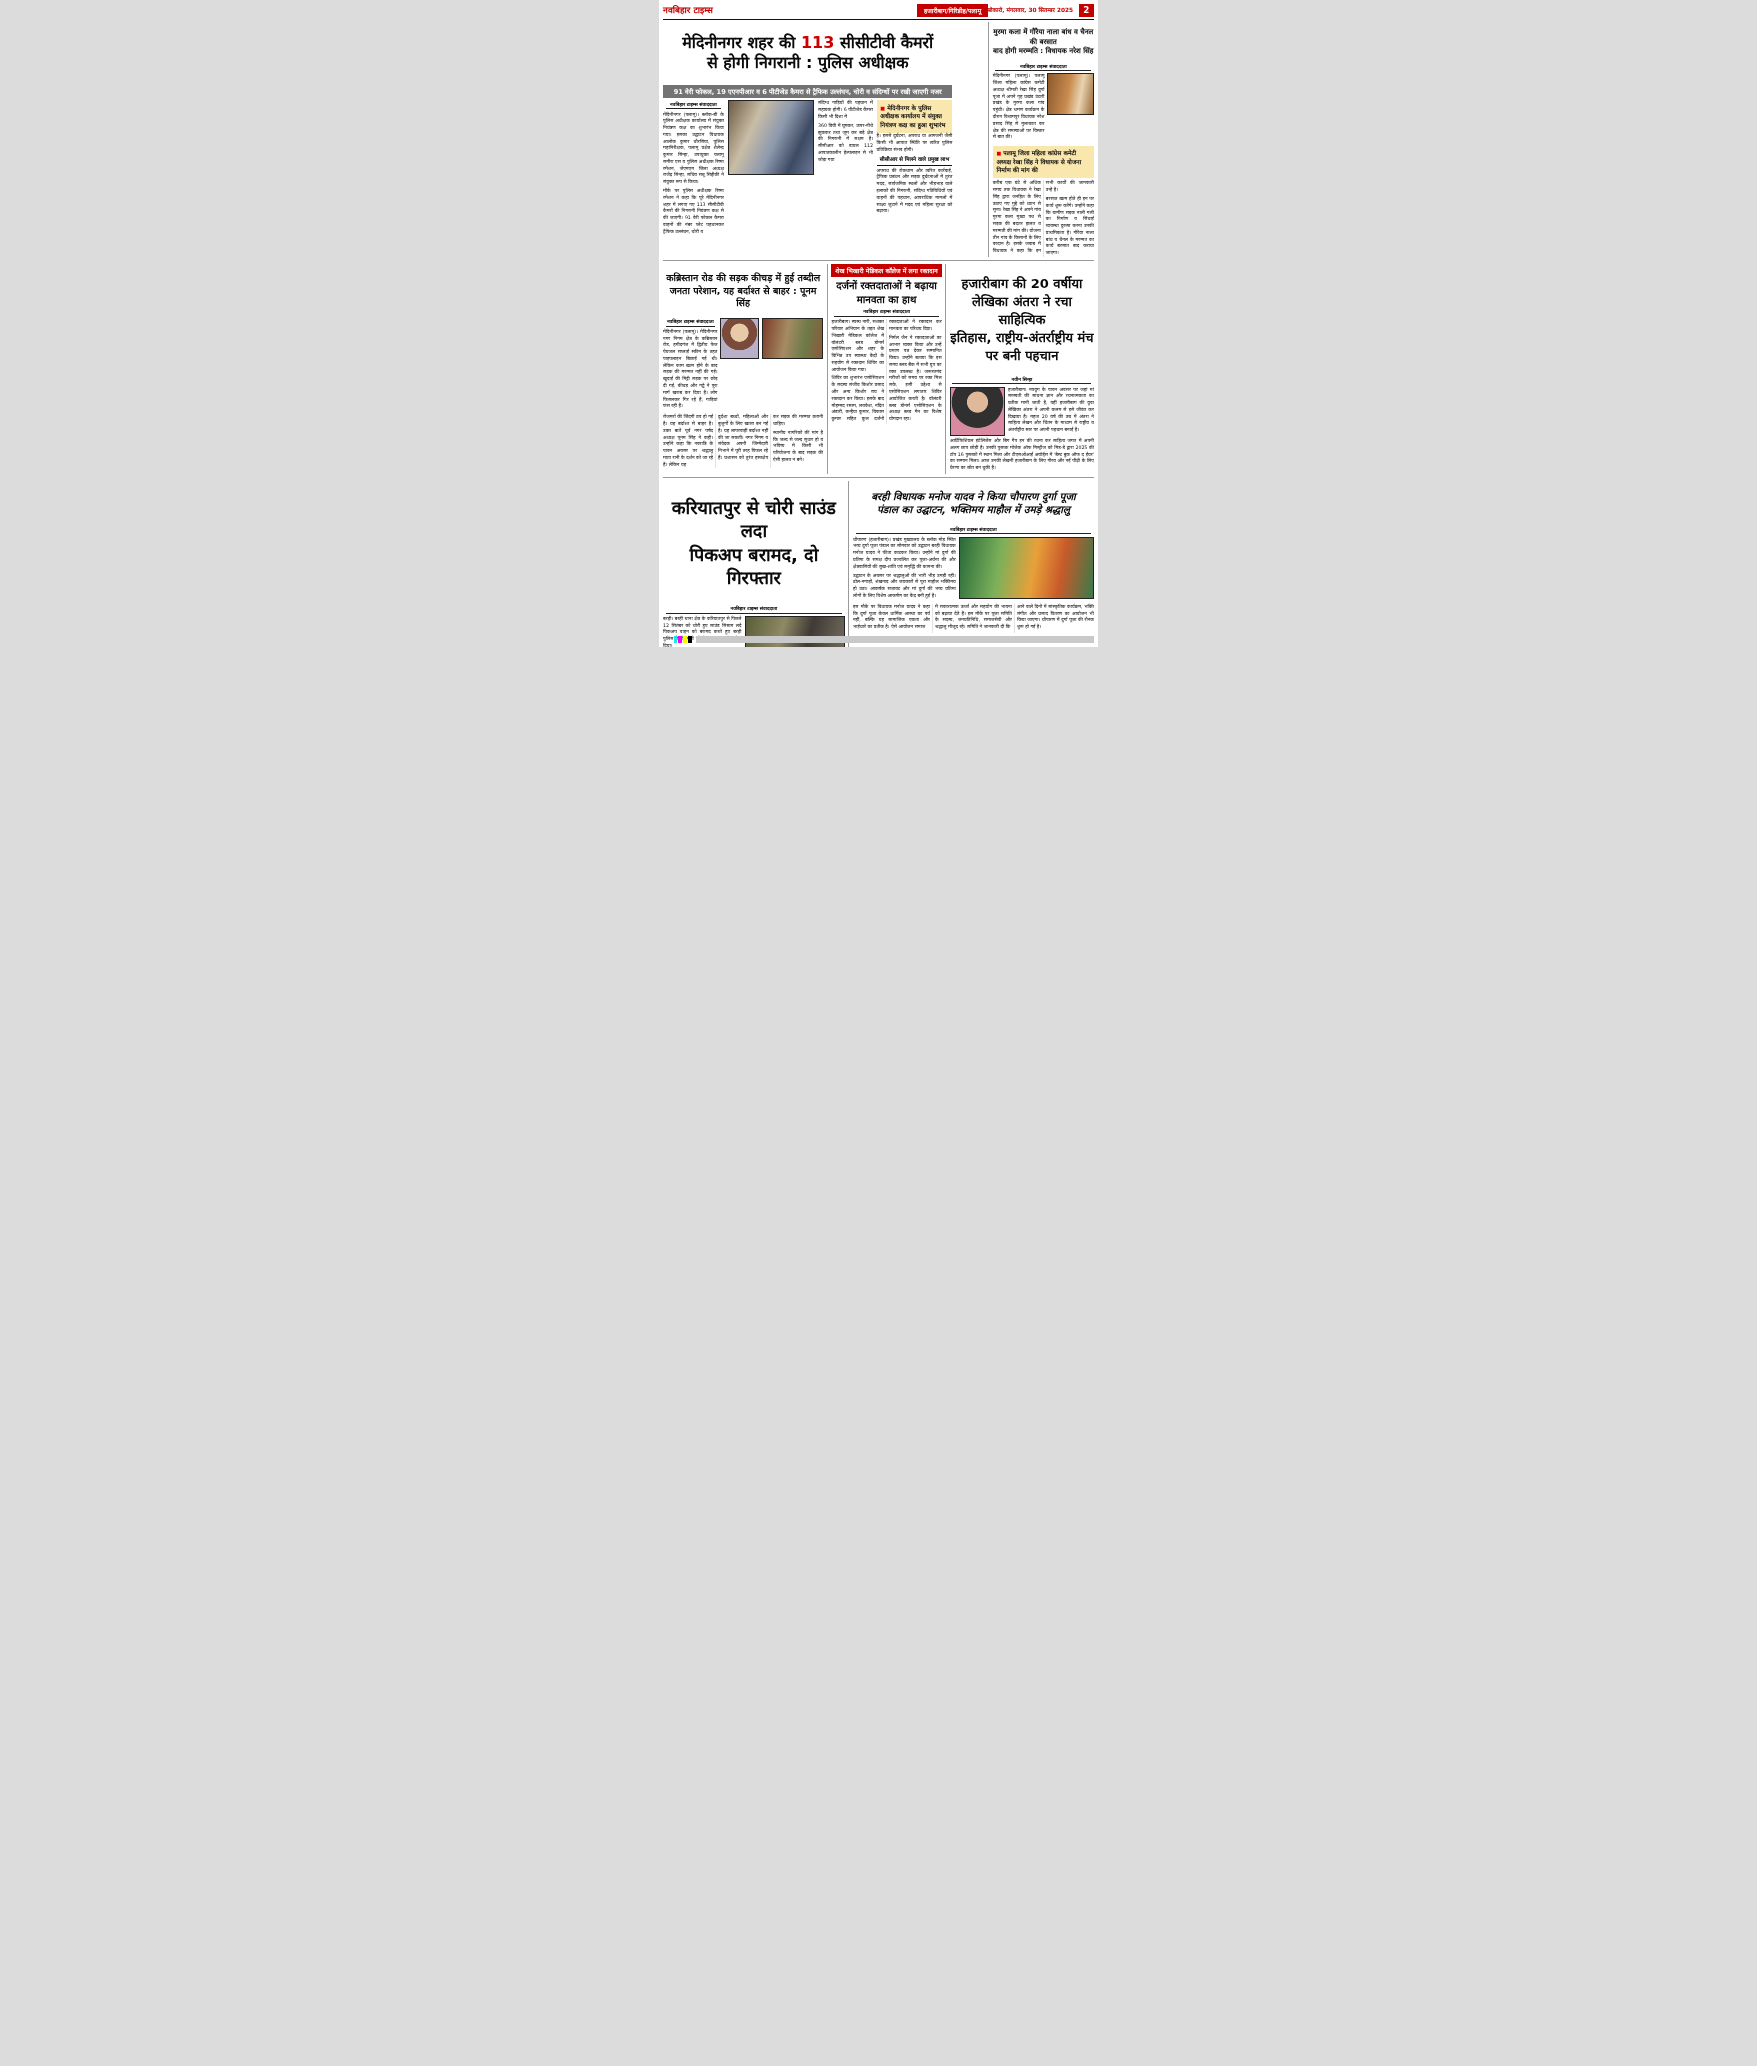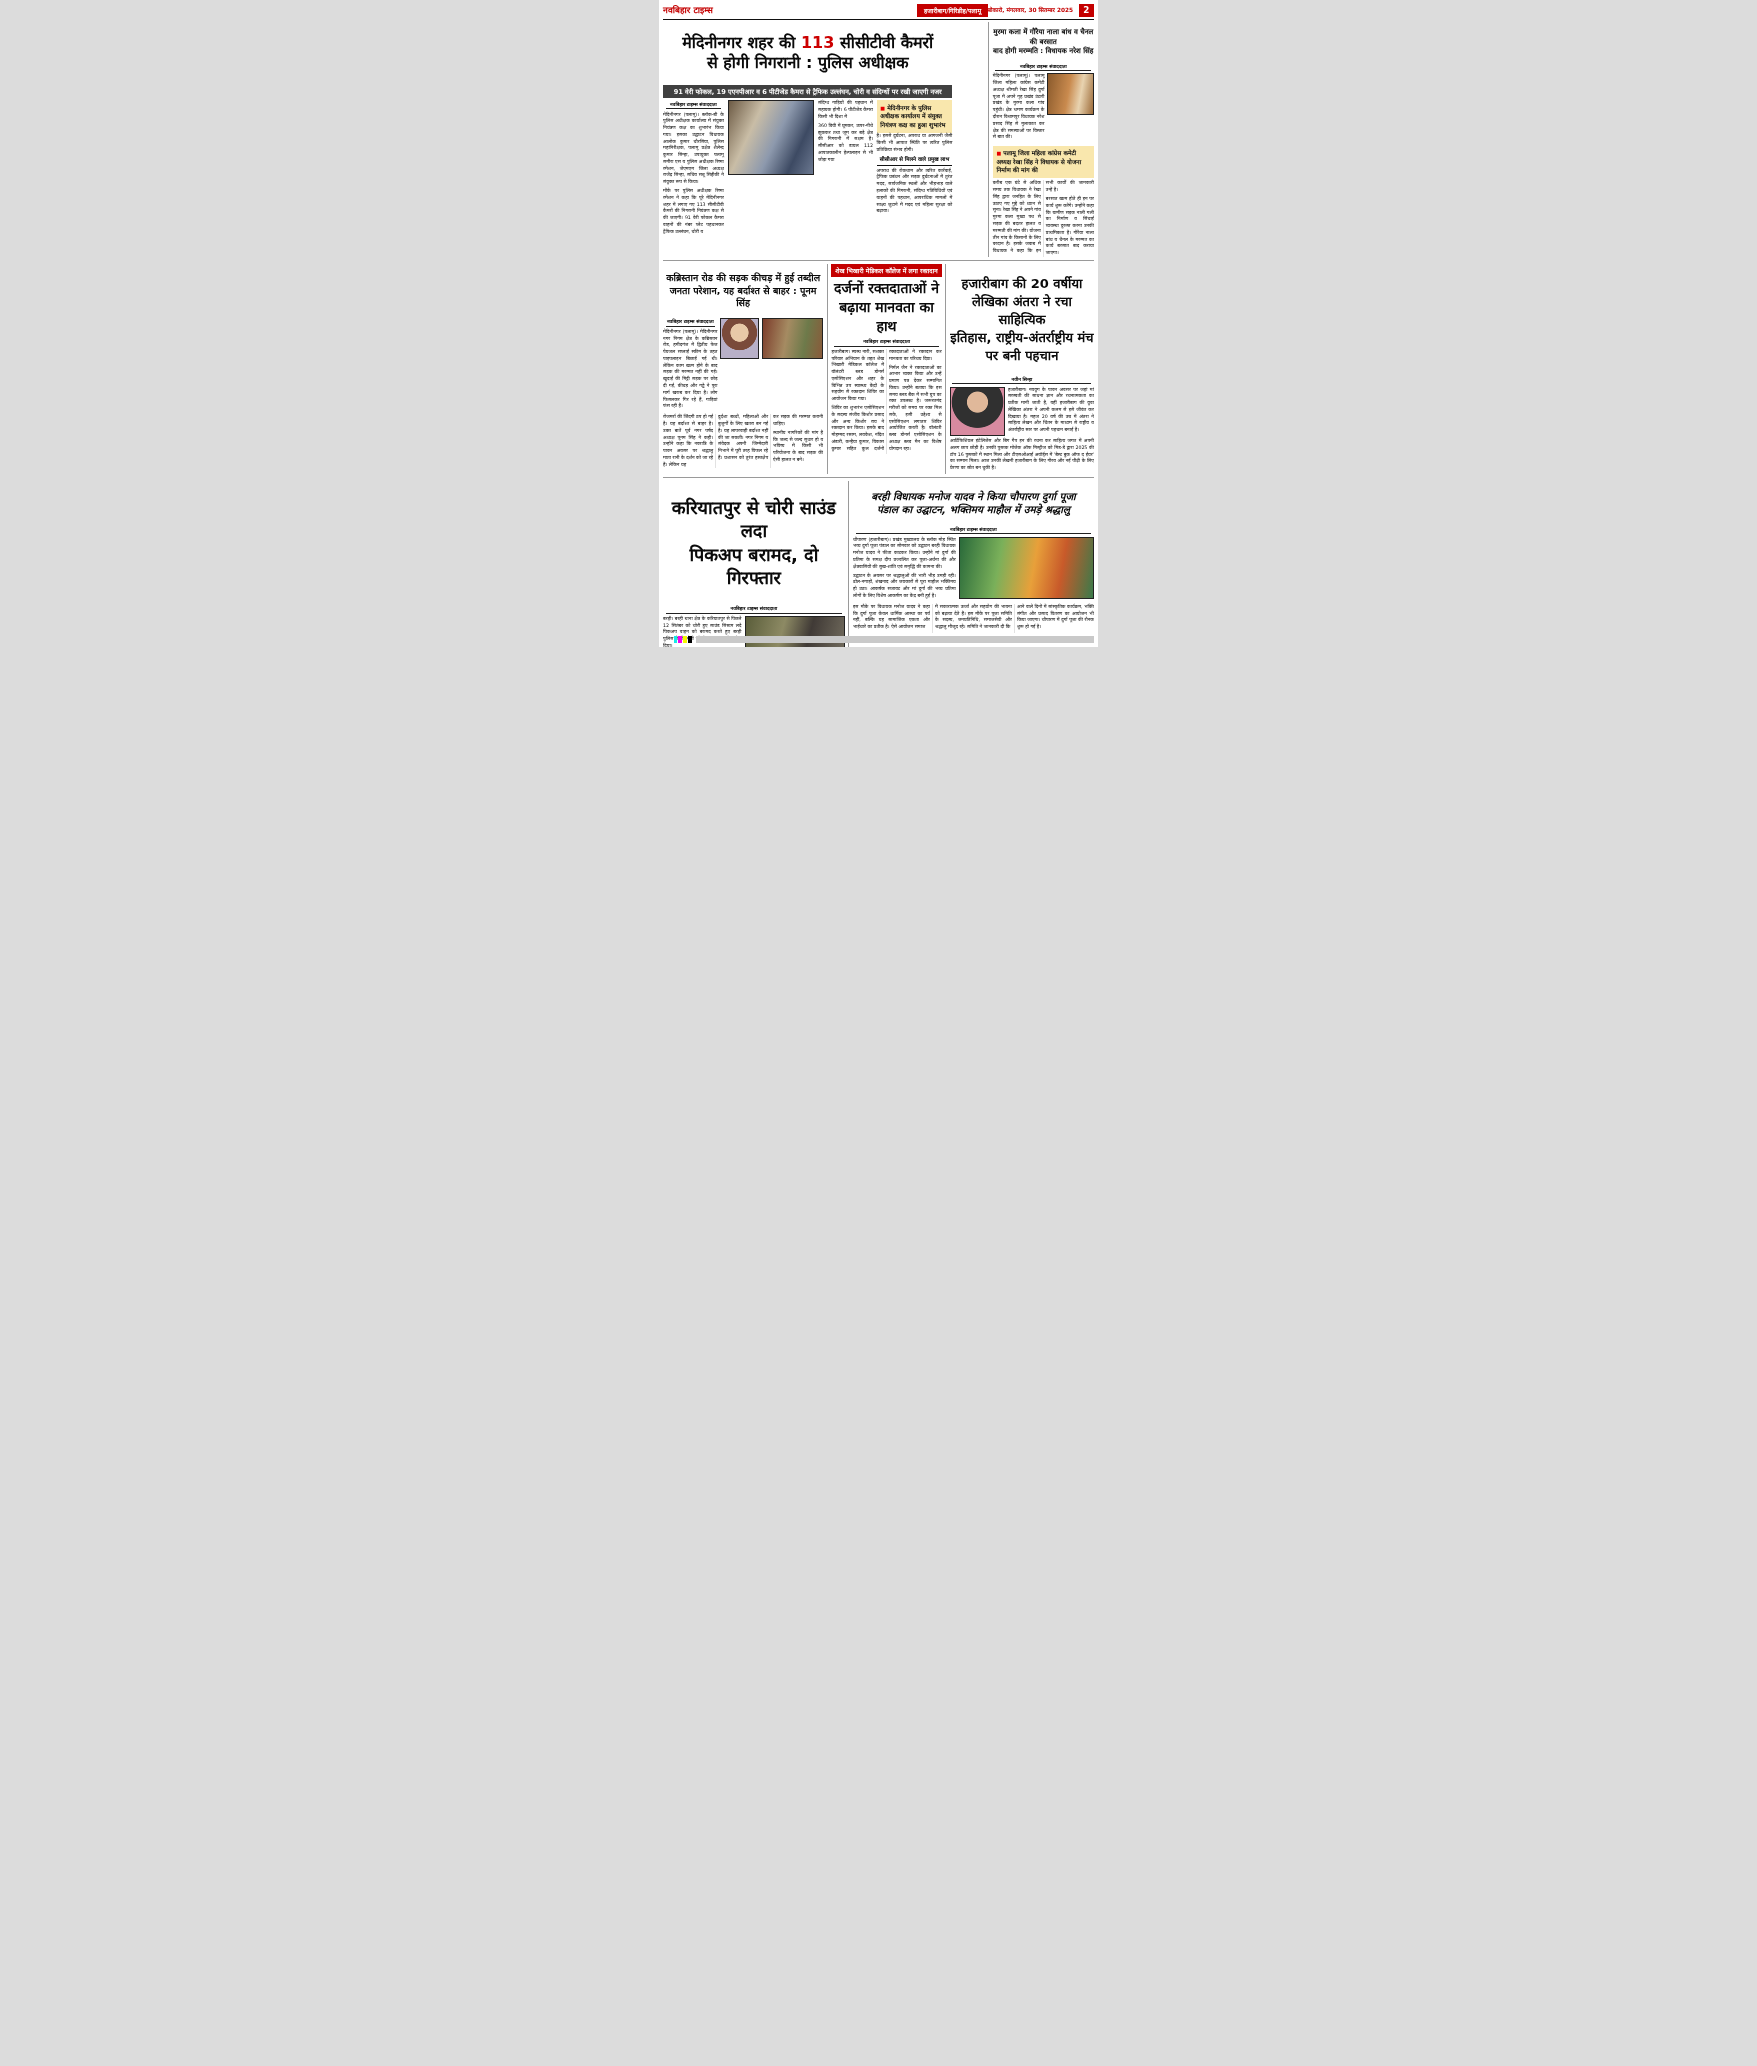--- a/index.html
+++ b/index.html
@@ -12,21 +12,21 @@
   .paper-name { color:#c40000; font-weight:bold; font-size:8.7px; flex:0 0 auto; }
   .mh-spacer { flex:1; }
   .edition-box { background:#c40000; color:#fff; font-weight:bold; font-size:6.2px; padding:2.1px 6.6px; }
   .dateline { color:#c40000; font-weight:bold; font-size:5.8px; margin:0 5.8px 0 auto; }
   .pageno { background:#c40000; color:#fff; font-weight:bold; font-size:8.7px; padding:1.2px 4.5px; }
 
   
   .h-center { text-align:center; font-weight:bold; color:#0a0a0a; }
   .h1 { font-size:16px; line-height:1.28; }
   .h1 .num { color:#cc0000; }
-  .redbar { background:#404040; color:#fff; font-weight:bold; text-align:center; font-size:6.6px; padding:2.1px 1.7px; margin:2.5px 0; }
+  .redbar { background:#737373; color:#fff; font-weight:bold; text-align:center; font-size:6.6px; padding:2.1px 1.7px; margin:2.5px 0; }
   .byline { text-align:center; font-weight:bold; font-size:4.8px; border-bottom:0.6px solid #222; padding:0.4px 0 1.7px; margin:0 2.5px 2.1px; }
   .body-text p { margin:0 0 2.1px; font-size:4.7px; line-height:1.44; text-align:justify; color:#111; }
   .cols-2 { column-count:2; column-gap:5px; column-rule:0.4px solid #e2e2e2; }
   .cols-3 { column-count:3; column-gap:5px; column-rule:0.4px solid #e2e2e2; }
   .photo { border:0.6px solid #222; background:#888; }
   .kicker-yellow { background:#f9e7ad; font-weight:bold; font-size:6px; line-height:1.45; padding:3.3px 3.7px; color:#0a0a0a; }
   .kicker-yellow .sq, .sq { color:#e80000; font-size:5px; }
   .kicker-red { background:#c40000; color:#fff; font-weight:bold; text-align:center; font-size:6.2px; padding:2.1px 1.7px; }
   .benefits-head { text-align:center; font-weight:bold; font-size:5.4px; border-bottom:0.8px solid #111; padding-bottom:1.2px; margin:1.7px 0 2.1px; }
 
@@ -48,21 +48,21 @@
   
   .row2 { display:flex; padding:2.9px 0 3.3px; border-bottom:0.4px solid #9a9a9a;justify-content:center; }
   .st-kabristan { width:38%; padding-right:3.7px; }
   .st-raktdan { width:27.5%; border-left:0.4px solid #9a9a9a; padding:0 3.7px; }
   .st-lekhika { width:34.5%; border-left:0.4px solid #9a9a9a; padding-left:3.7px; }
   .h2a { font-size:9.5px; line-height:1.33; }
   .kab-flex { display:flex; gap:2.9px; margin:1.7px 0 2.1px; }
   .kab-c1 { flex:0 0 34%; }
   .photo-poonam { flex:0 0 24%; height:41px; background:radial-gradient(circle at 50% 35%, #e8c9a8 0 28%, #7a4a3a 30% 55%, #b8b0c8 57%); }
   .photo-road { flex:1; height:41px; background:linear-gradient(100deg,#7c3b2a,#a58b62 40%,#6d7a4a 70%,#8a5a3a); }
-  .h2b { font-size:14px; line-height:1.35; margin:2.1px 0 1.7px; }
+  .h2b { font-size:10px; line-height:1.35; margin:2.1px 0 1.7px; }
   .h2c { font-size:13px; line-height:1.38; }
   .lek-flex { display:flex; gap:3.3px; margin:1.7px 0 2.1px; }
   .photo-antara { flex:0 0 38%; height:49px; background:radial-gradient(circle at 50% 30%, #e0b89a 0 24%, #303030 26% 60%, #d88aa0 62%); }
 
   
   .row3 { display:flex; padding:2.9px 0 3.3px; border-bottom:0.4px solid #9a9a9a; }
   .st-kariyatpur { width:43%; padding-right:3.7px; }
   .st-barhi { width:57%; border-left:0.4px solid #9a9a9a; padding-left:3.7px; }
   .h2d { font-size:18px; line-height:1.3; }
   .kar-flex { display:flex; gap:3.3px; margin:1.7px 0 2.1px; }

